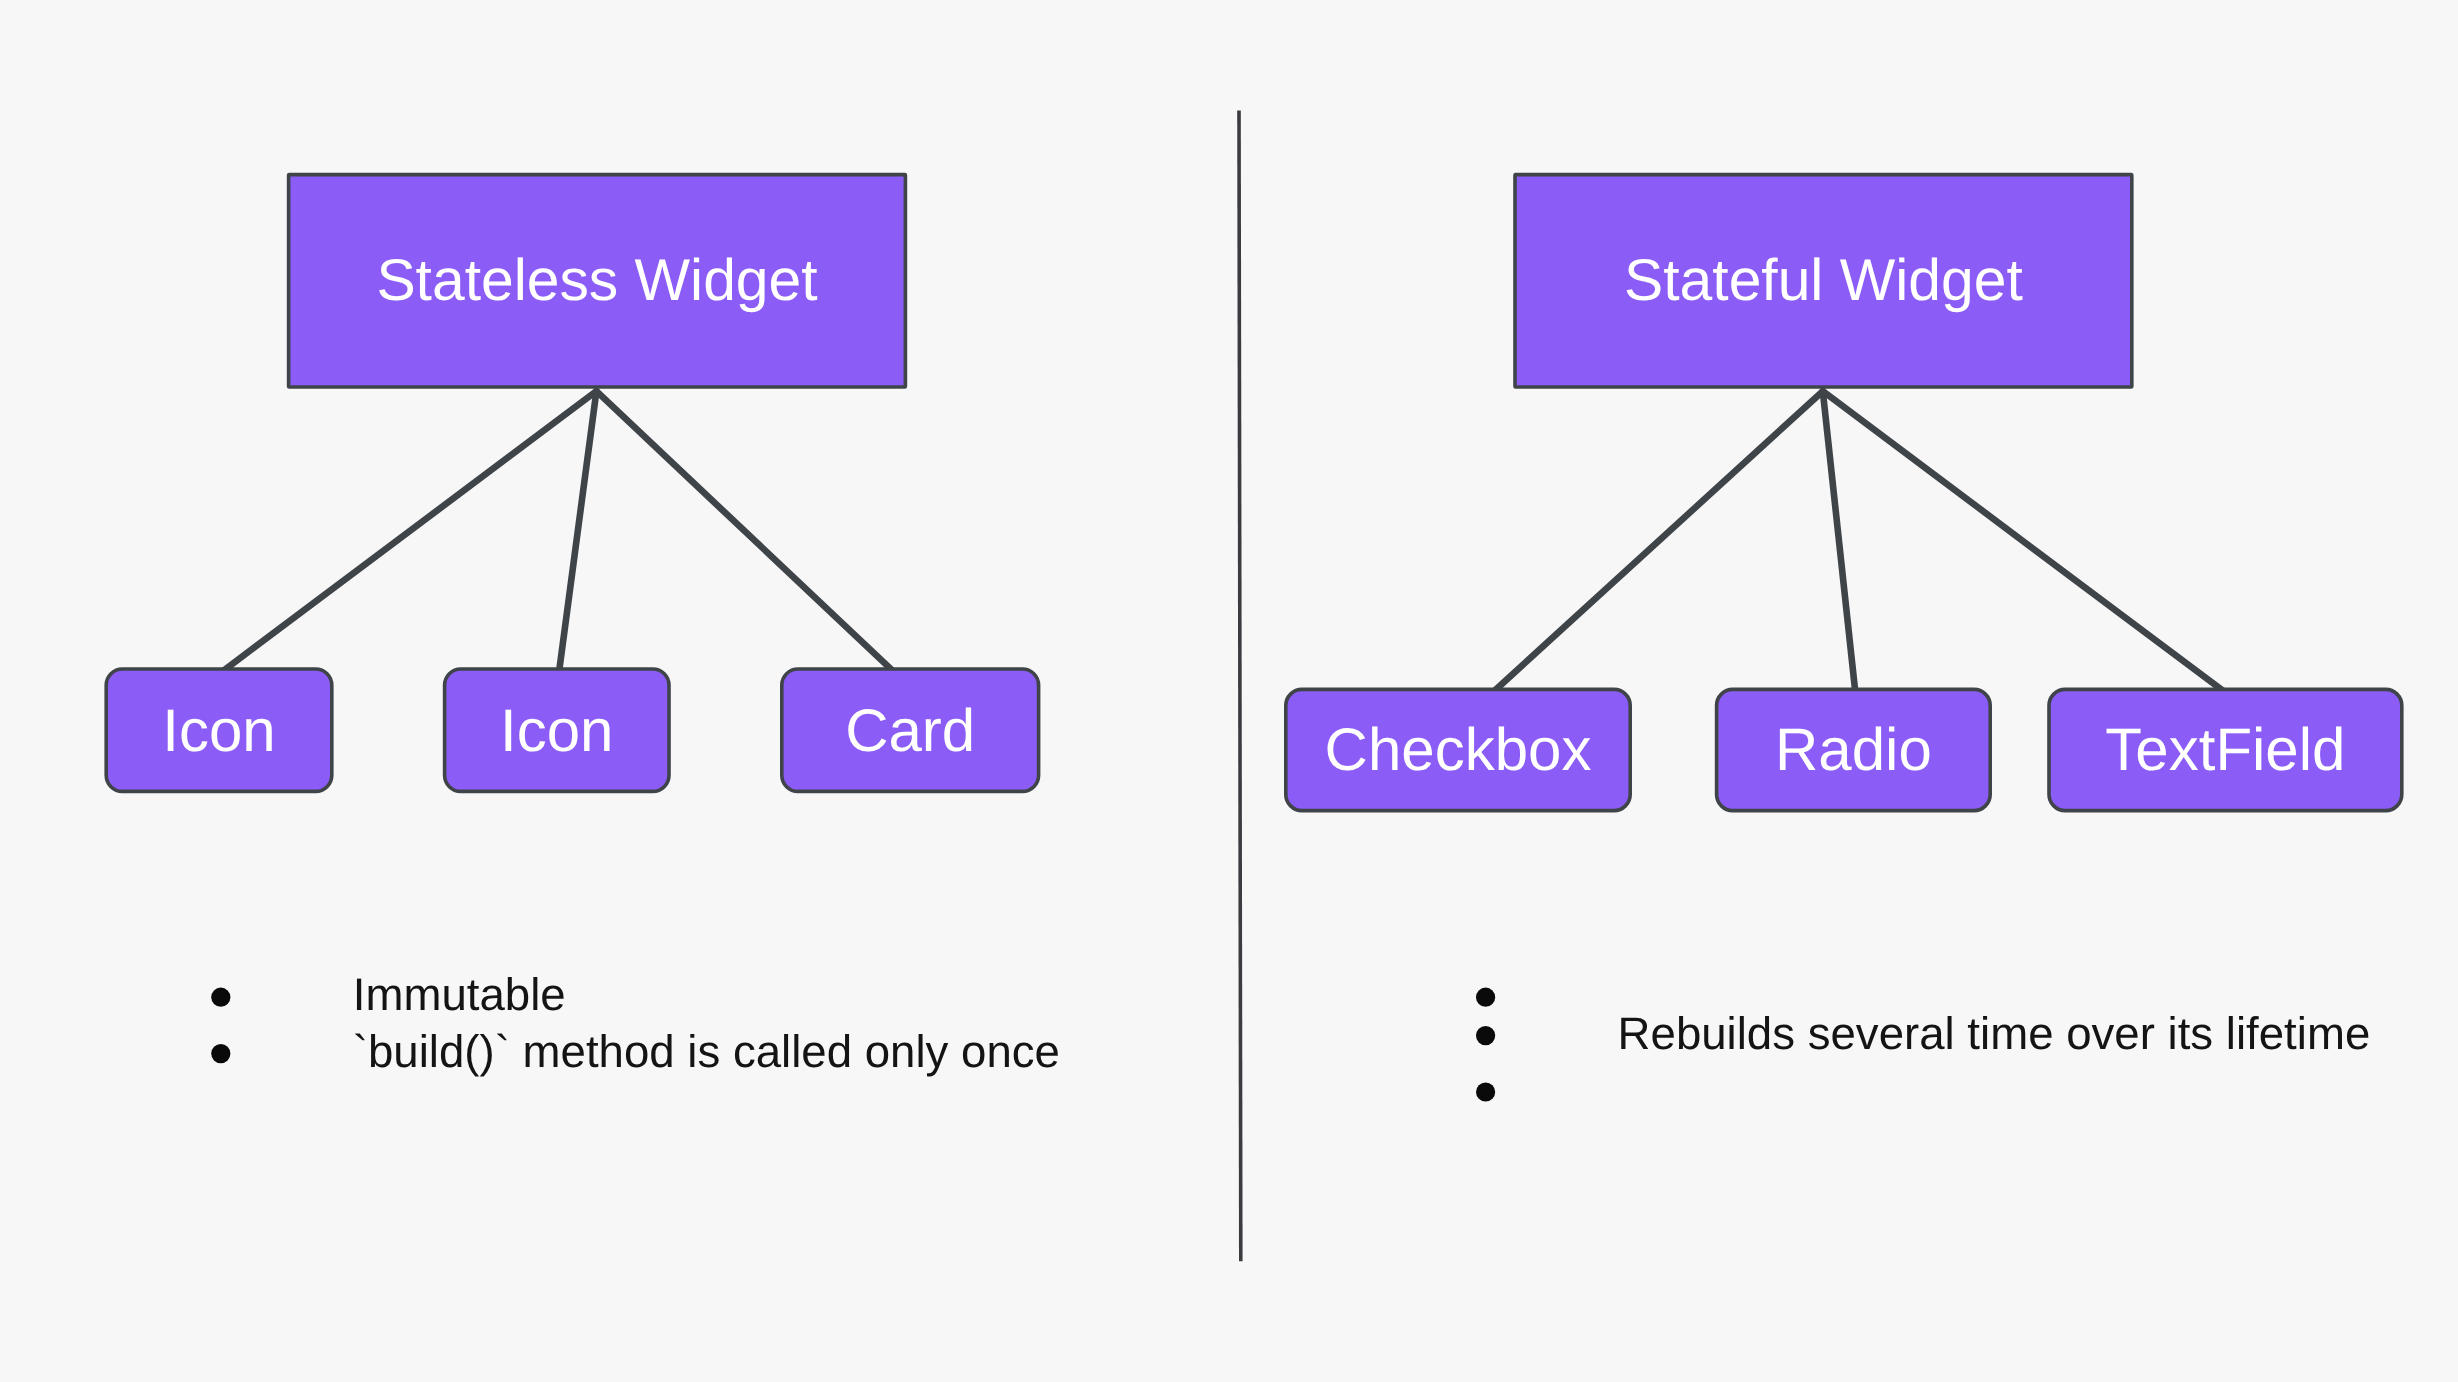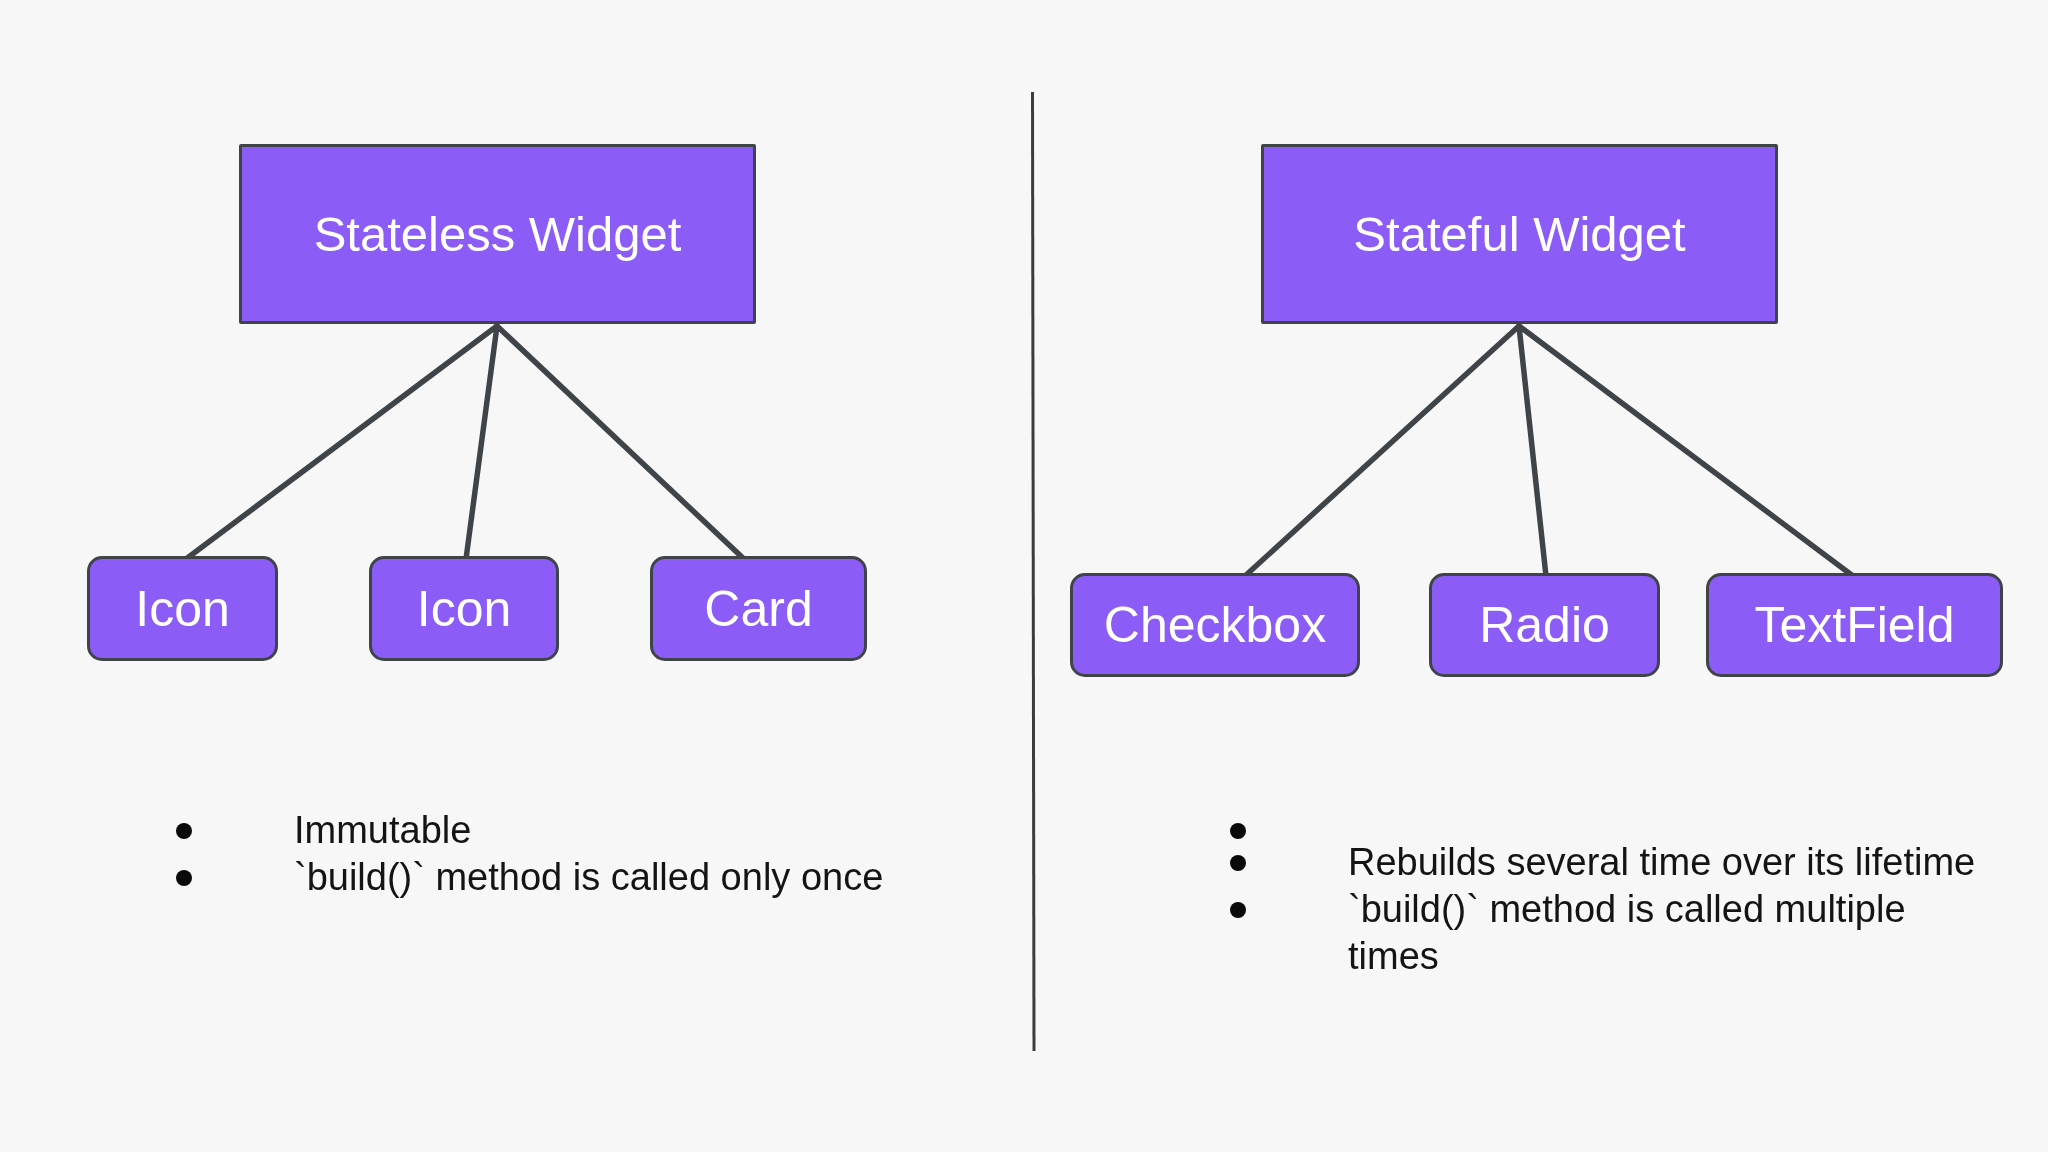--- a/index.html
+++ b/index.html
@@ -132,17 +132,16 @@
   <ul class="bullets bullets-right">
     <li>
       <span class="dot"></span>
     </li>
     <li>
       <span class="dot"></span>
       <span class="btxt">Rebuilds several time over its lifetime</span>
     </li>
     <li>
       <span class="dot"></span>
-      <span class="btxt">`build()` method is called multiple times</span>
     </li>
   </ul>
 
 </div>
 
 </body></html>

